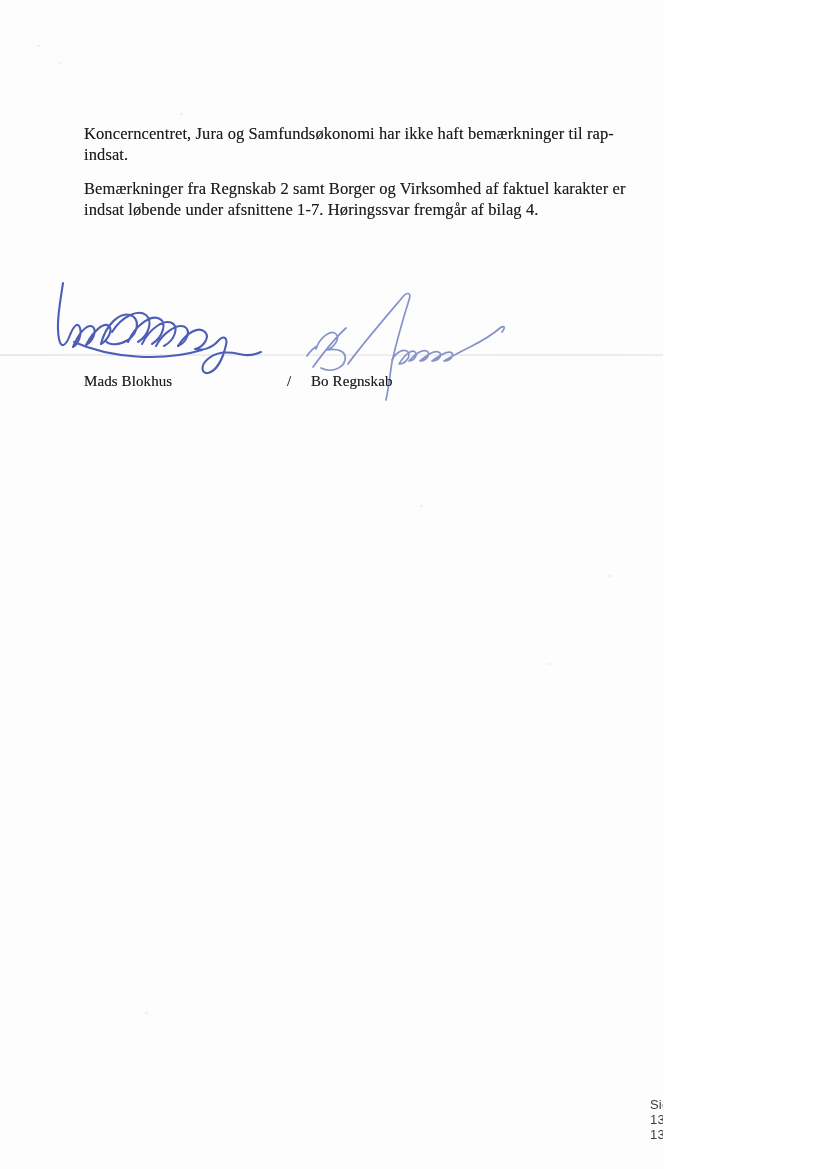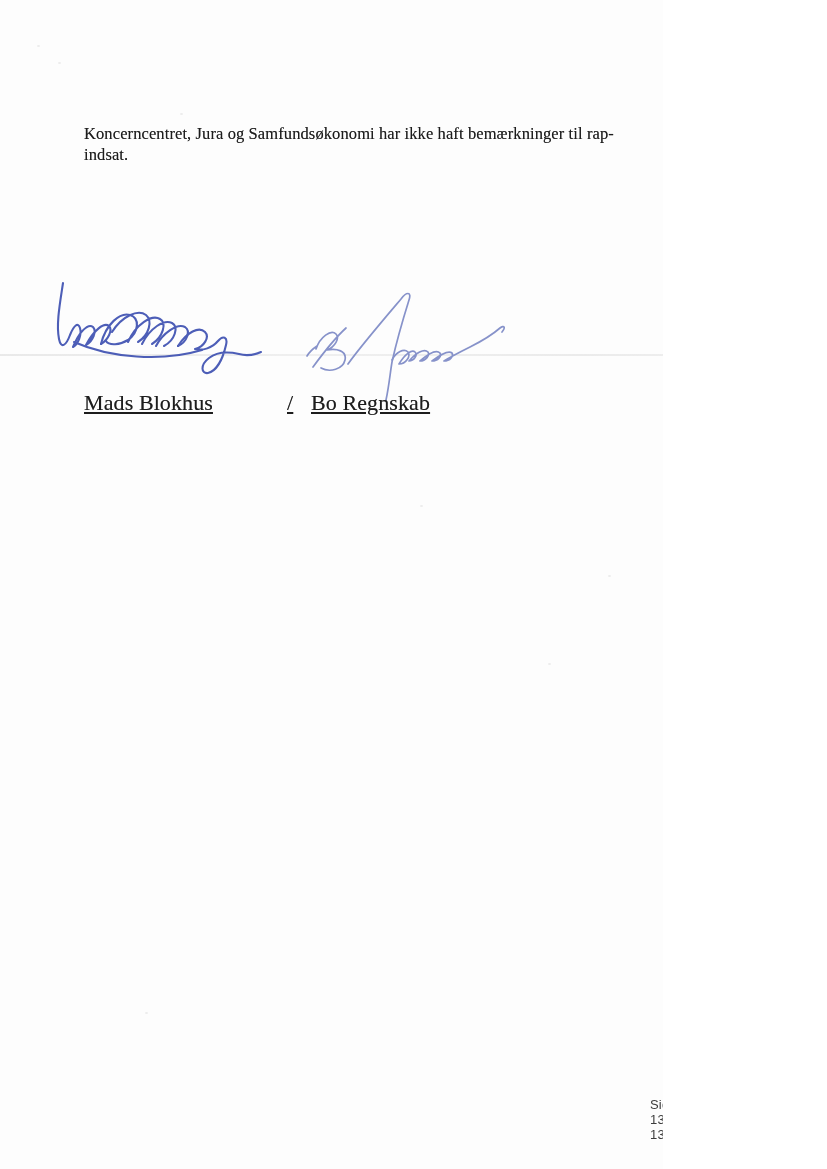--- a/index.html
+++ b/index.html
@@ -36,28 +36,27 @@
     background: linear-gradient(90deg, #e7e7e7, #eeeeee 38%, #e9e9e9 70%, #f1f1f1);
     opacity: 0.9;
   }
   .sig-svg {
     position: absolute;
   }
   .sig-left { left: 50px; top: 278px; }
   .sig-right { left: 302px; top: 290px; }
   .sig-name {
     position: absolute;
-    top: 392px;
+    top: 371px;
     color: #1d1d1d;
-    font-size: 22px;
+    font-size: 15px;
     line-height: 21px;
     letter-spacing: 0.1px;
     text-shadow: 0 0 0.5px rgba(40,40,40,0.55);
     white-space: nowrap;
-    text-decoration: underline;
   }
   .name-left { left: 84px; }
   .name-slash { left: 287px; }
   .name-right { left: 311px; }
   .footer {
     position: absolute;
     left: 650px;
     top: 1097px;
     font-family: "Liberation Sans", "DejaVu Sans", sans-serif;
     font-size: 13px;
@@ -75,20 +74,24 @@
 </head>
 <body>
 
 <div class="page">
 
   <div class="body-text para-1">
     <div>Koncerncentret, Jura og Samfundsøkonomi har ikke haft bemærkninger til rap-</div>
     <div>indsat.</div>
   </div>
 
+  <div class="body-text para-2">
+    <div>Bemærkninger fra Regnskab 2 samt Borger og Virksomhed af faktuel karakter er</div>
+    <div>indsat løbende under afsnittene 1-7. Høringssvar fremgår af bilag 4.</div>
+  </div>
 
   <div class="fold-line"></div>
 
   <svg class="sig-svg sig-left" width="230" height="112" viewBox="0 0 230 112">
     <g fill="none" stroke-width="2.1" stroke-linecap="round" stroke-linejoin="round" opacity="0.95" stroke="#4456b4">
       <path d="M13,5 C10,25 6,46 9,61 C11,71 16,68 20,57 C24,47 28,44 30,50 C32,57 28,66 23,69 C29,54 38,45 43,49 C47,53 43,63 36,67 C44,52 54,44 59,48 C63,52 58,62 51,66"></path>
       <path d="M51,66 C56,46 70,34 80,37 C90,40 89,54 78,62 C70,67 59,68 56,63 M62,54 C72,38 88,31 96,37 C103,43 99,57 88,64 M78,64 C86,46 102,36 110,41 C117,45 113,59 102,66 M92,66 C100,50 114,41 122,45 C129,49 125,62 114,68 M106,68 C113,55 127,45 135,49 C141,53 137,64 128,68"></path>
       <path d="M128,68 C137,54 149,48 155,54 C160,59 154,69 145,71 C153,73 162,70 168,63 C173,57 178,59 176,67 C173,80 167,93 158,95 C151,96 150,87 159,80 C168,73 180,74 189,76 C196,78 204,77 211,74"></path>
       <path d="M24,64 C60,80 112,84 152,72"></path>
     </g>

